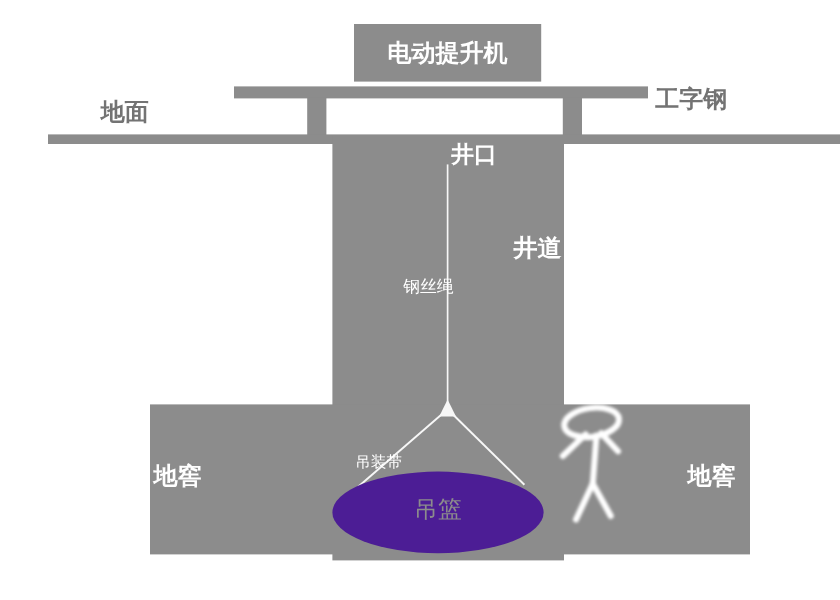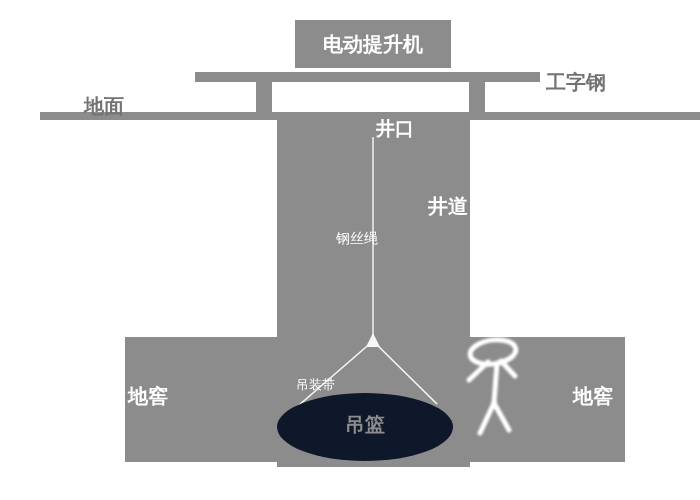--- a/index.html
+++ b/index.html
@@ -24,35 +24,35 @@
   .post-l { left: 216px; top: 81px;  width: 16px;  height: 33px; }
   .post-r { left: 429px; top: 81px;  width: 16px;  height: 33px; }
   .ground { left: 0px;   top: 112px; width: 700px; height: 8px;  }
   .shaft  { left: 237px; top: 114px; width: 193px; height: 353px; }
   .cellar { left: 85px;  top: 337px; width: 500px; height: 125px; }
 
   .lbl { position: absolute; font-weight: bold; white-space: nowrap; }
   .lbl.dark  { color: #737373; }
   .lbl.white { color: #ffffff; }
 
-  .ground-label   { left: 44px;  top: 93px;  font-size: 20px; }
+  .ground-label   { left: 44px;  top: 80px;  font-size: 20px; }
   .ibeam-label    { left: 506px; top: 69px;  font-size: 20px; }
   .wellhead-label { left: 237px; top: 116px; width: 193px; text-align: center; font-size: 19px; padding-left: 43px; }
   .shaft-label    { left: 388px; top: 193px; font-size: 20px; }
   .rope-label     { left: 296px; top: 230px; font-size: 14px; font-weight: normal; text-align: center; }
   .sling-label    { left: 256px; top: 376px; font-size: 13px; font-weight: normal; }
   .cellar-label-left  { left: 88px;  top: 383px; font-size: 20px; }
   .cellar-label-right { left: 533px; top: 383px; font-size: 20px; }
 
   .basket {
     position: absolute;
     left: 237px; top: 393px; width: 176px; height: 68px;
-    background: #0f172a; border-radius: 50%;
+    background: #4c1d95; border-radius: 50%;
     display: flex; align-items: center; justify-content: center;
-    color: #8c8c8c; font-size: 20px; font-weight: bold;
+    color: #8c8c8c; font-size: 20px; font-weight: normal;
     padding-bottom: 6px;
   }
 
   .overlay-svg {
     position: absolute; left: 0; top: 0; width: 700px; height: 500px;
     pointer-events: none;
   }
 </style>
 </head>
 <body>

